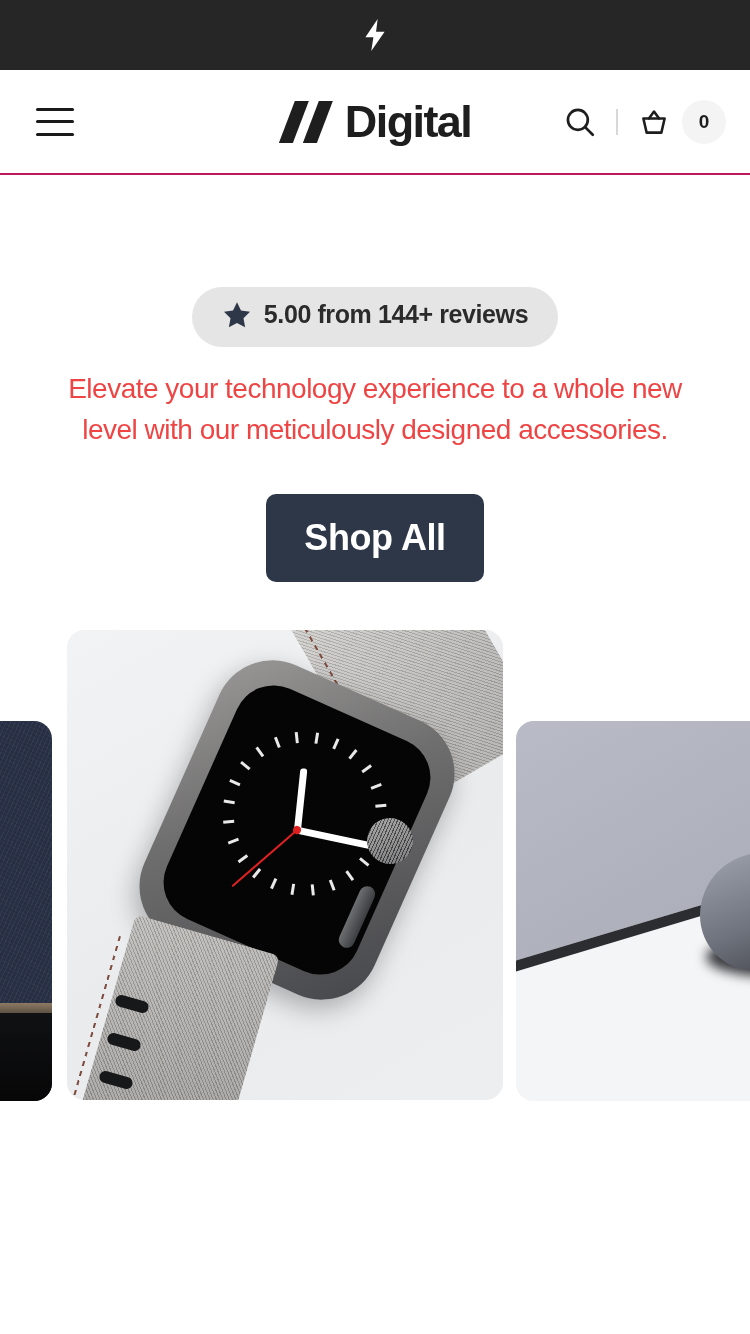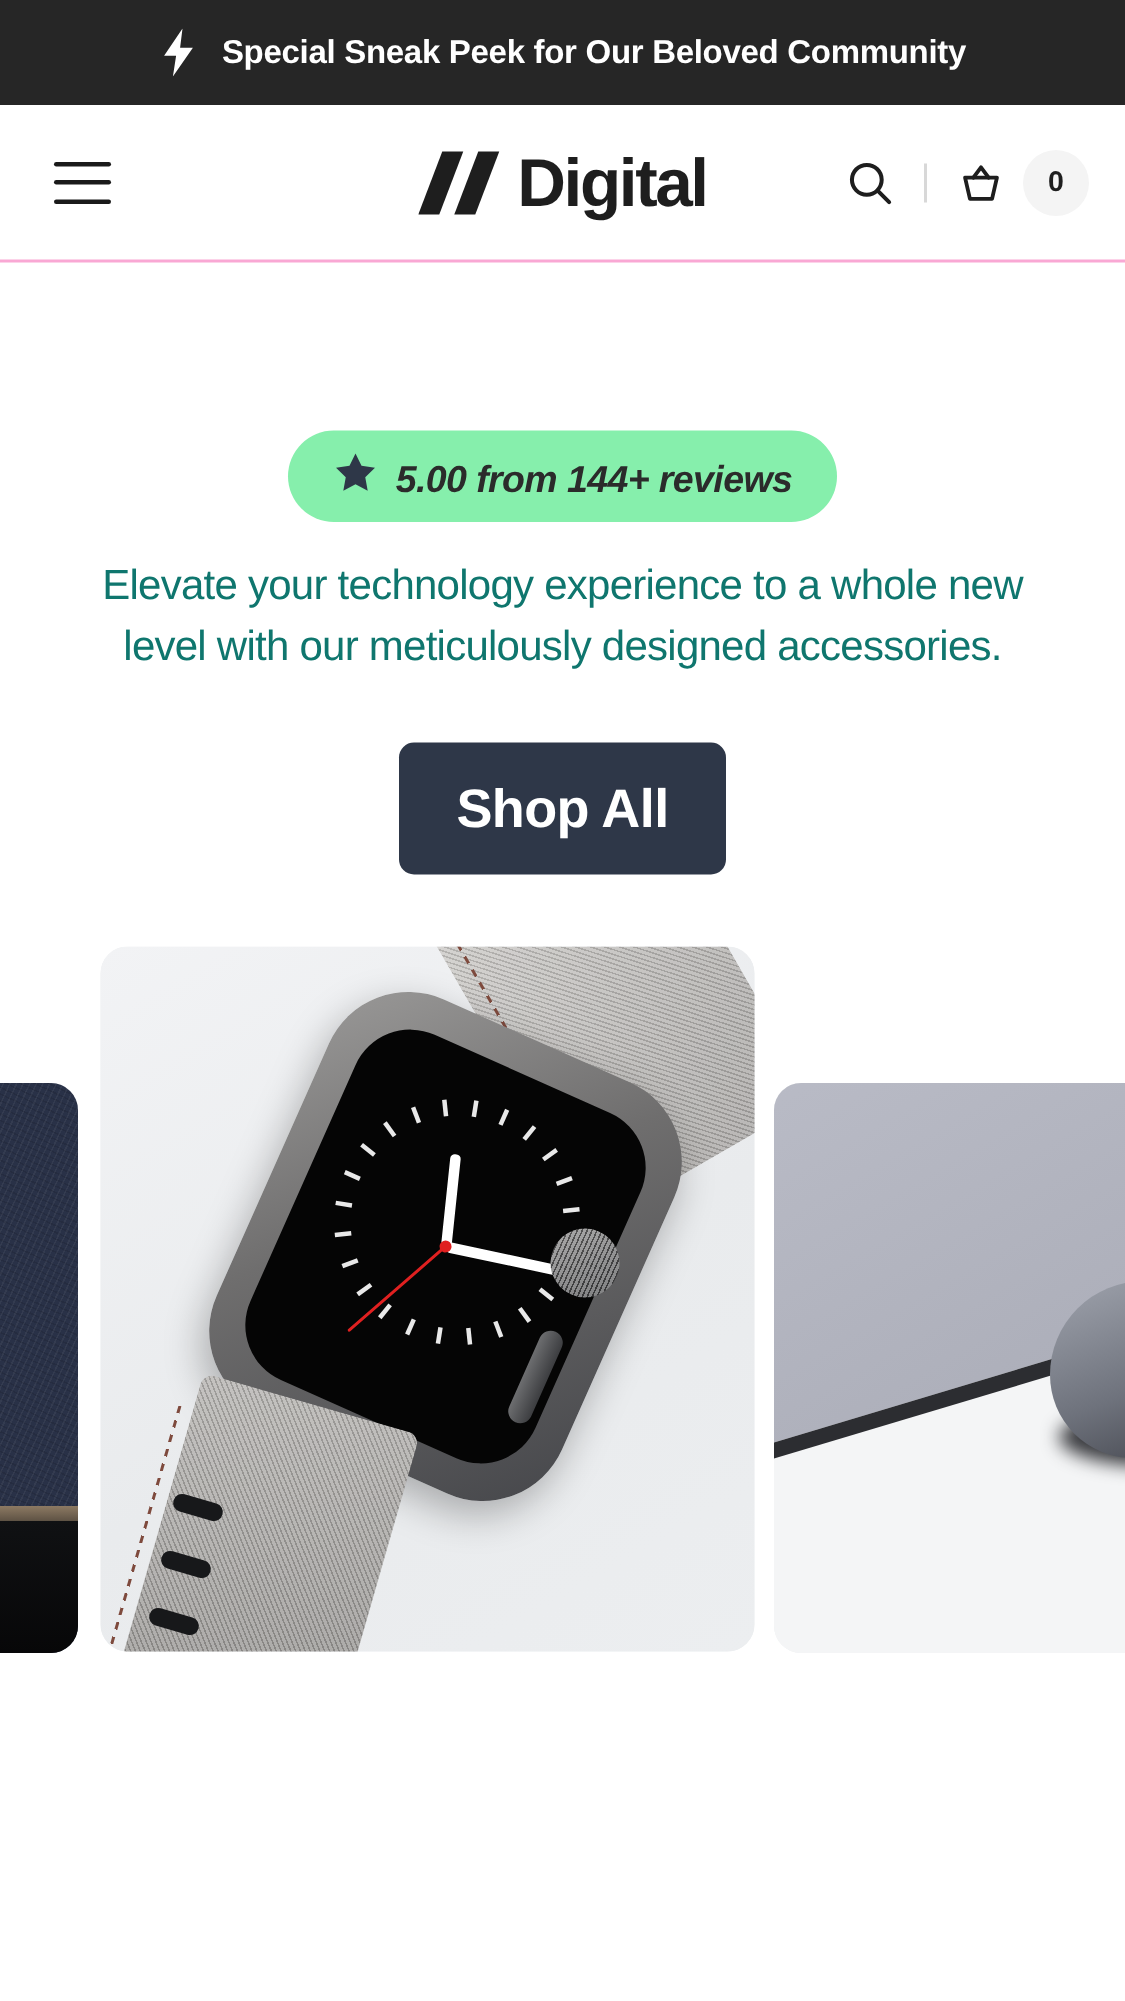--- a/index.html
+++ b/index.html
@@ -24,21 +24,21 @@
     font-weight:bold;
     letter-spacing:-0.2px;
     white-space:nowrap;
   }
 
   
   .header {
     position:relative;
     height:105px; width:100%;
     background:#ffffff;
-    border-bottom:2px solid #f9a8d4;
+    border-bottom:2px solid #be185d;
     display:flex; align-items:center;
   }
   .burger {
     position:absolute; left:36px; top:50%; transform:translateY(-50%);
     width:38px; height:28px;
     display:flex; flex-direction:column; justify-content:space-between;
     cursor:pointer;
   }
   .burger span { display:block; height:3px; width:100%; background:#1a1a1a; border-radius:2px; }
 
@@ -70,46 +70,45 @@
     display:flex; align-items:center; justify-content:center;
     font-size:19px; font-weight:bold; color:#1e1e1e;
   }
 
   
   .hero {
     padding-top:112px;
     text-align:center;
   }
   .rating-badge {
-    display:inline-flex; align-items:flex-end; gap:12px;
-    background:#86efac;
+    display:inline-flex; align-items:flex-start; gap:12px;
+    background:#e5e5e5;
     border-radius:999px;
     padding:13px 30px;
-    font-style:italic;
   }
   .rating-text {
     font-size:25px; font-weight:bold; color:#2b2b2b;
     letter-spacing:-0.4px; white-space:nowrap;
   }
 
   .hero-title {
     margin-top:26px;
     font-size:62px;
     line-height:1.22;
     font-weight:bold;
     color:#2b2b2b;
     letter-spacing:-2.1px;
     padding:0 24px;
   }
 
   .hero-sub {
     margin-top:22px;
     font-size:28px;
     line-height:1.45;
-    color:#0f766e;
+    color:#ef4444;
     letter-spacing:-0.5px;
     padding:0 38px;
   }
 
   .hero-cta {
     margin-top:44px;
     display:flex; align-items:center; justify-content:center;
     gap:38px;
   }
   .btn-primary {
@@ -283,21 +282,20 @@
 </style>
 </head>
 <body>
 
 <div class="announce">
   <span class="bolt">
     <svg width="26" height="32" viewBox="0 0 24 30" aria-hidden="true">
       <path d="M14.5 0 L3 17 L10.5 17 L8.5 30 L21 12 L13 12 Z" fill="#ffffff"></path>
     </svg>
   </span>
-  <span class="announce-text">Special Sneak Peek for Our Beloved Community</span>
 </div>
 
 <header class="header">
 
   <div class="burger">
     <span></span>
     <span></span>
     <span></span>
   </div>
 

